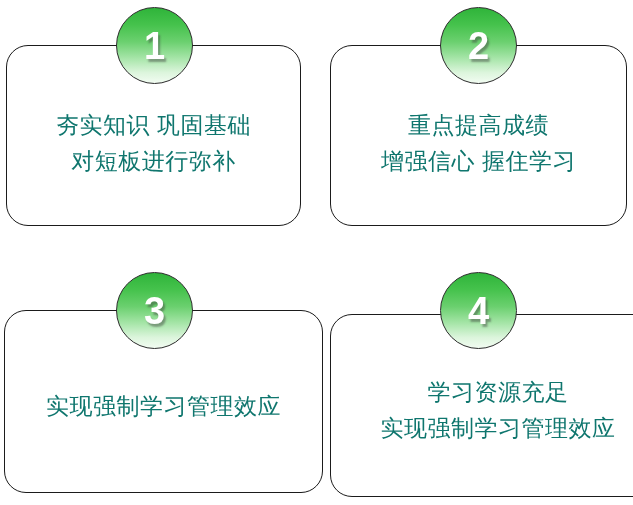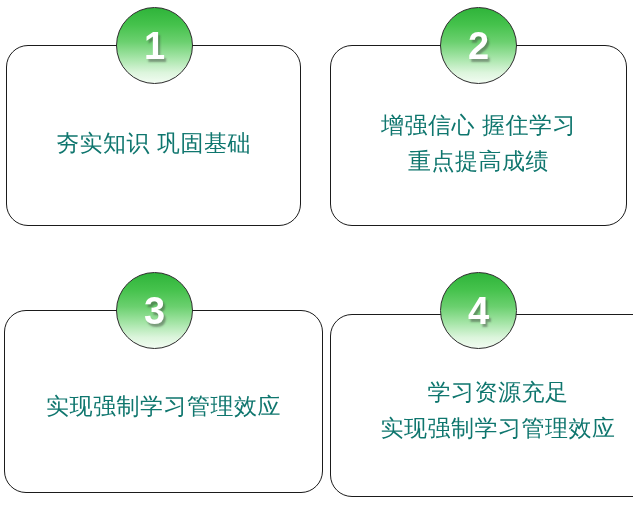--- a/index.html
+++ b/index.html
@@ -85,30 +85,31 @@
   .badge-4 { left: 440px; top: 272px; }
 </style>
 </head>
 <body>
 
 <div id="infographic">
 
   <div class="card card-1">
     <div class="card-text">
       <span class="line">夯实知识 巩固基础</span>
+      <span class="line">对短板进行弥补</span>
     </div>
   </div>
   <div class="badge badge-1">
     <span class="badge-num">1</span>
   </div>
 
   <div class="card card-2">
     <div class="card-text">
+      <span class="line">重点提高成绩</span>
       <span class="line">增强信心 握住学习</span>
-      <span class="line">重点提高成绩</span>
     </div>
   </div>
   <div class="badge badge-2">
     <span class="badge-num">2</span>
   </div>
 
   <div class="card card-3">
     <div class="card-text">
       <span class="line">实现强制学习管理效应</span>
     </div>

